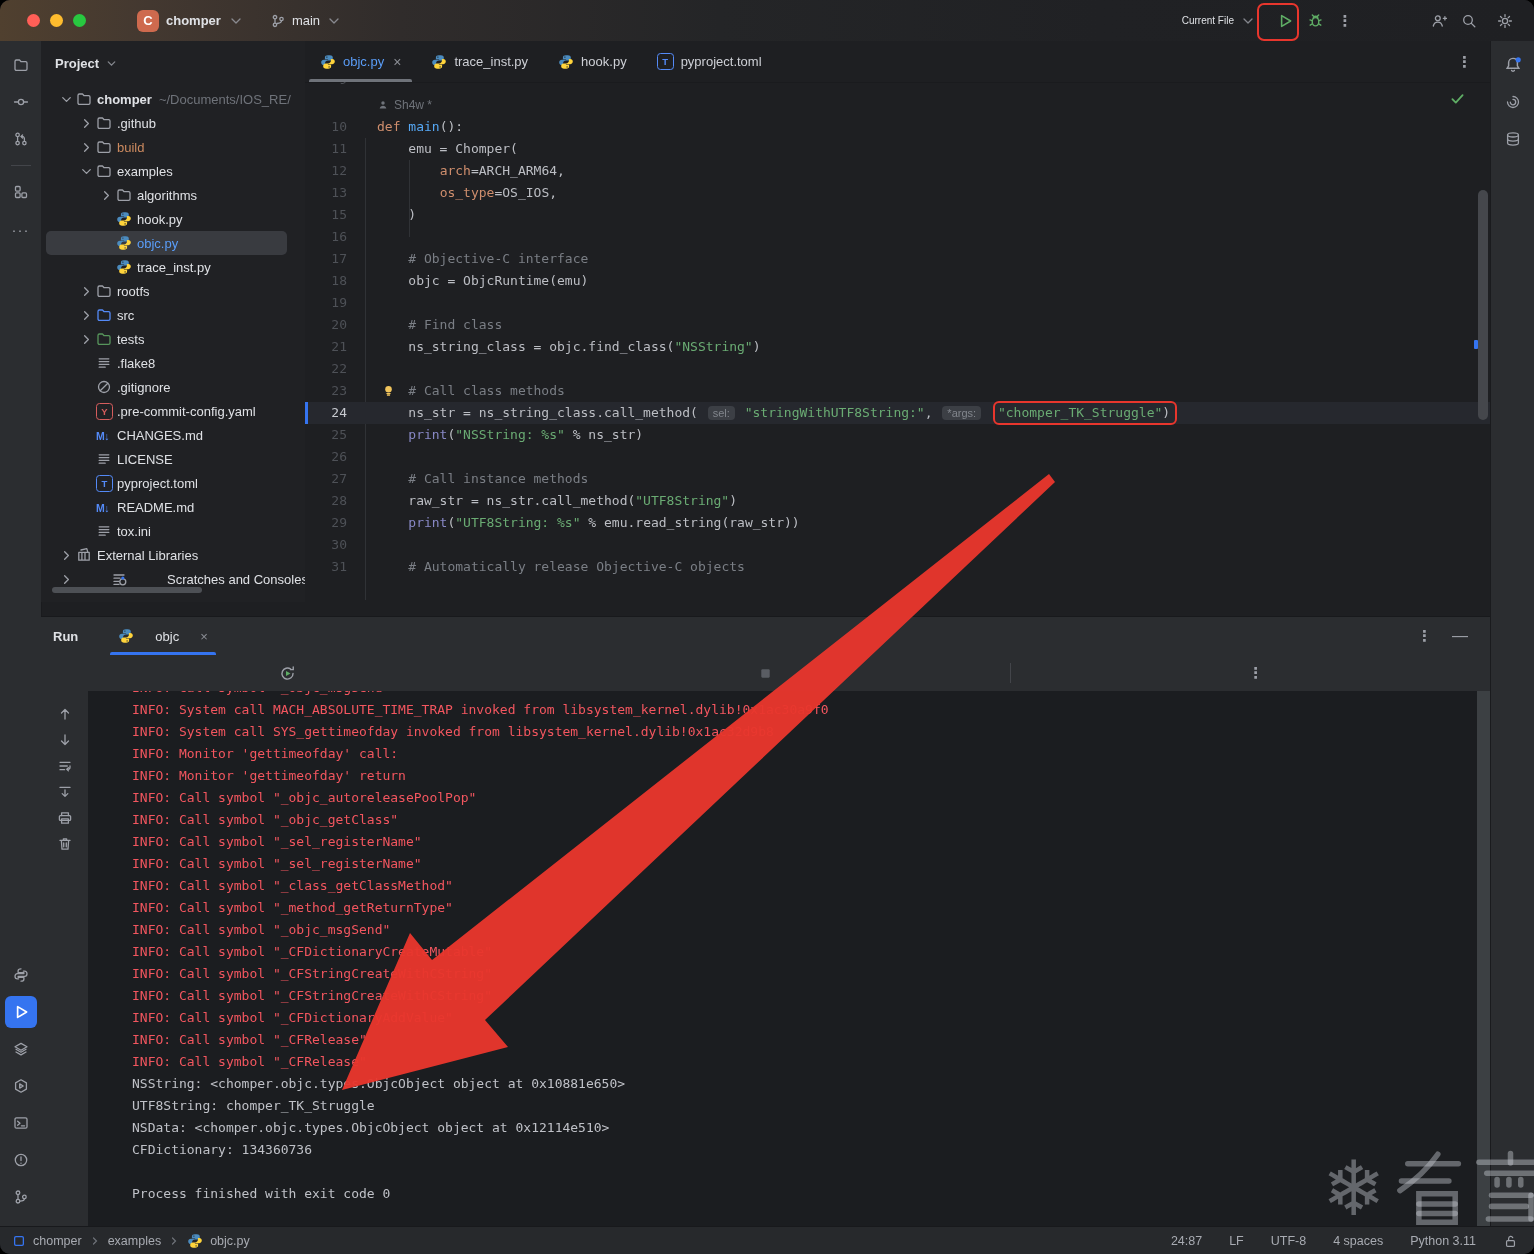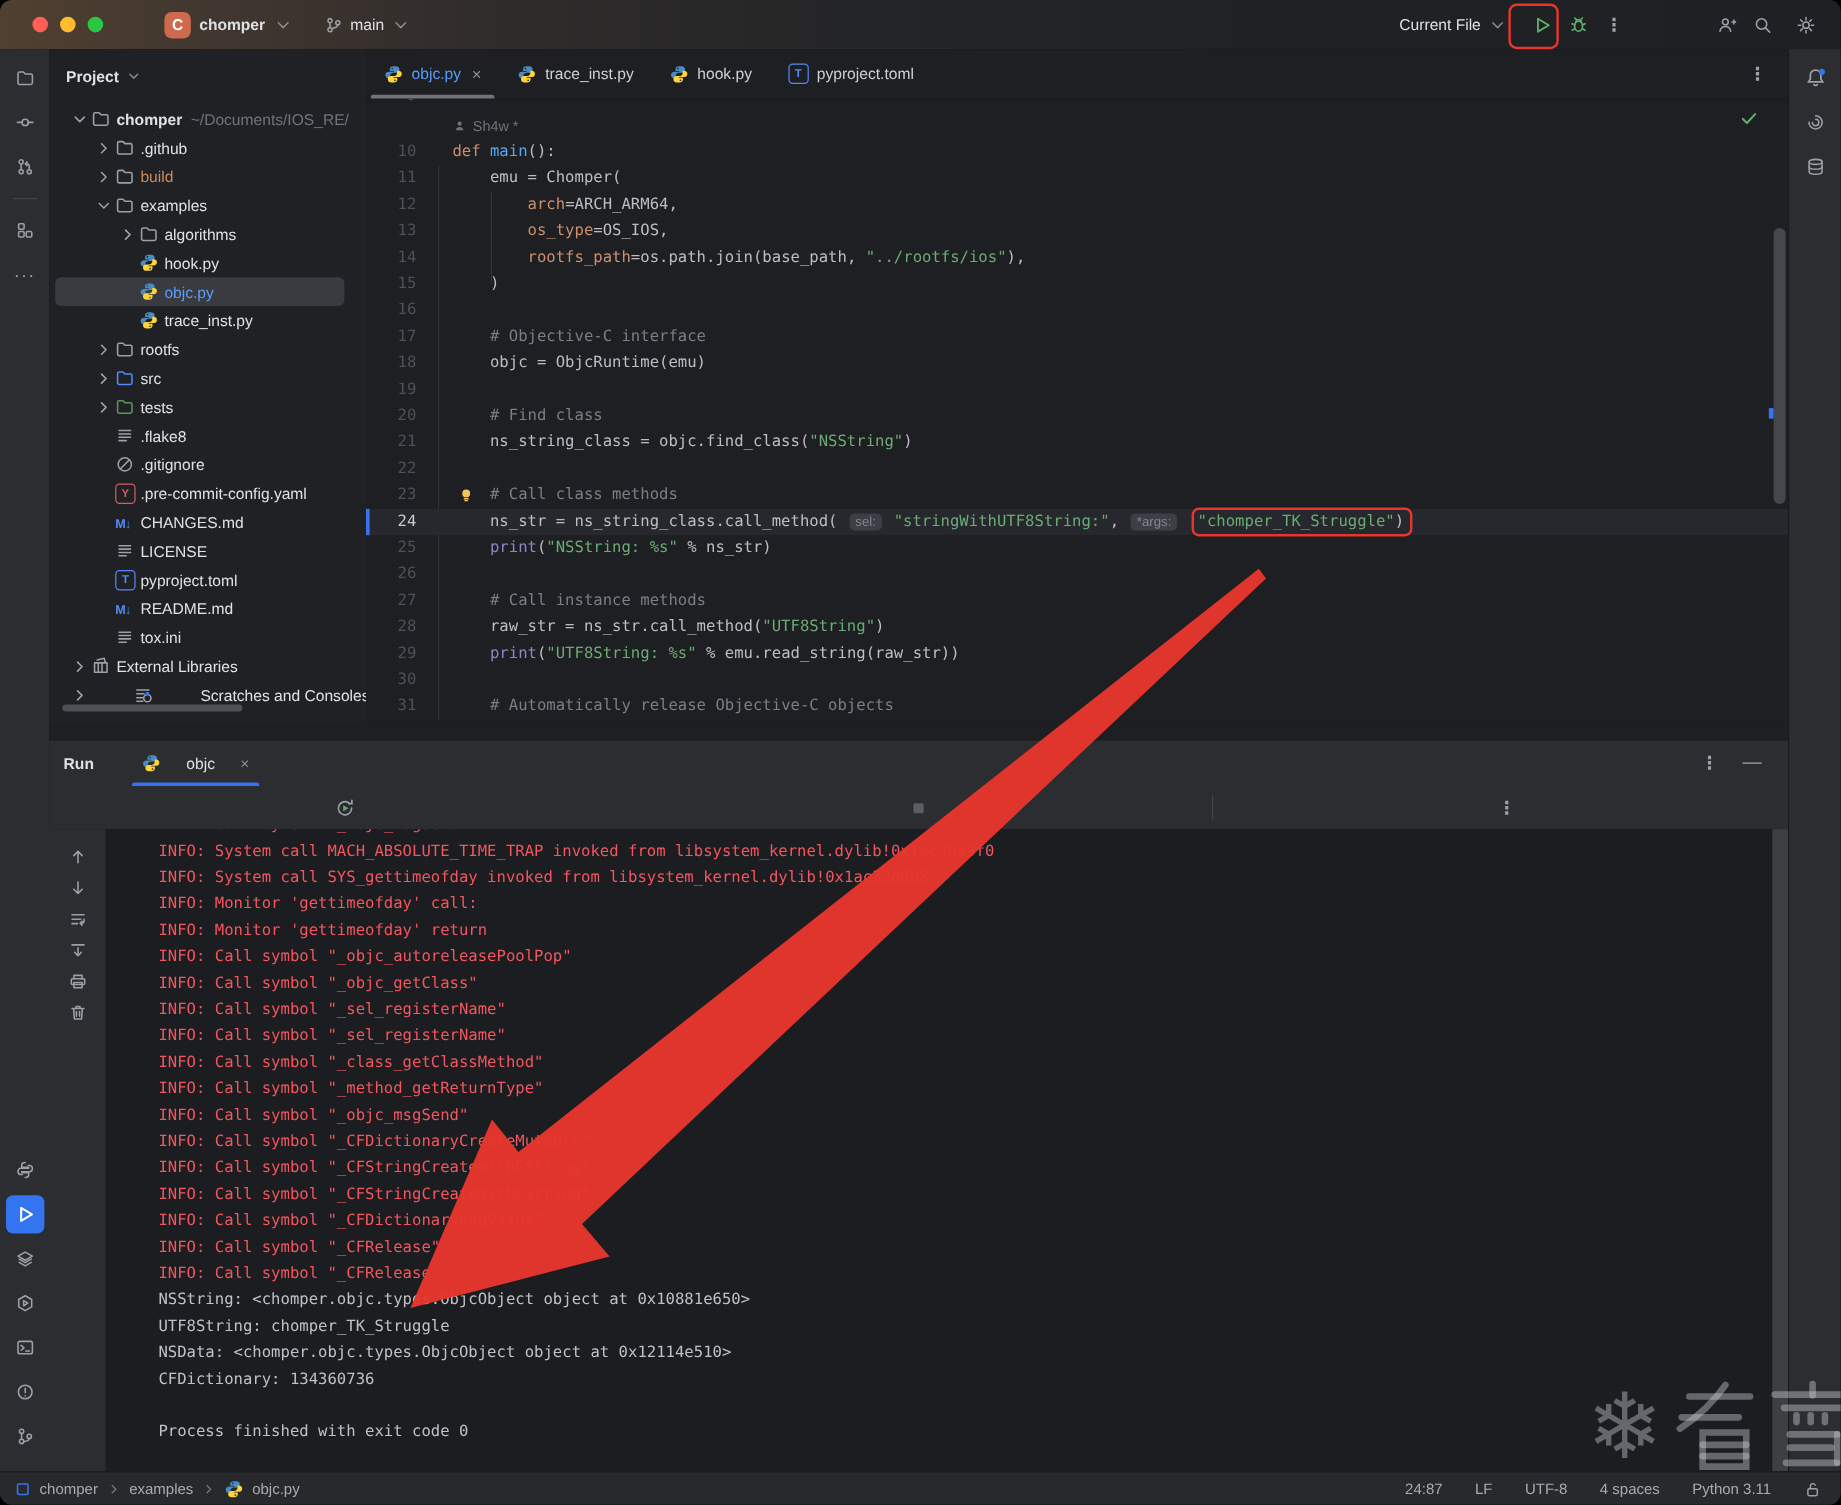--- a/index.html
+++ b/index.html
@@ -11,21 +11,21 @@
   #titlebar{position:absolute;left:0;top:0;width:1534px;height:41px;
     background:linear-gradient(90deg,#50402f 0px,#433830 150px,#302c2b 400px,#242527 720px,#202124 1100px,#1f2023 100%);
     border-bottom:1px solid #141517;display:flex;align-items:center;}
   .tl{width:13px;height:13px;border-radius:50%;margin-right:10px;}
   #traffic{display:flex;align-items:center;padding-left:27px;width:110px;}
   .chiplike{display:flex;align-items:center;gap:7px;color:#dfe1e5;font-size:13px;font-weight:600;}
   #proj-badge{width:22px;height:22px;border-radius:6px;background:#ce6a4e;color:#fff;font-size:13px;font-weight:700;display:flex;align-items:center;justify-content:center;}
   .chev{opacity:.8}
   #branch{display:flex;align-items:center;gap:6px;color:#dfe1e5;font-size:13px;font-weight:400;margin-left:26px;}
   #tb-right{margin-left:auto;display:flex;align-items:center;gap:0;padding-right:14px;}
-  #run-config{display:flex;align-items:center;gap:6px;color:#dfe1e5;font-size:13px;margin-right:14px;}
+  #run-config{display:flex;align-items:center;gap:6px;color:#dfe1e5;font-size:10px;margin-right:14px;}
   .tbbtn{width:30px;height:30px;display:flex;align-items:center;justify-content:center;border-radius:5px;}
   #anno-box1{position:absolute;left:1257px;top:3px;width:38px;height:34px;border:2.5px solid var(--anno);border-radius:7px;z-index:60;pointer-events:none;}
   .gap18{width:64px}
   
   #left-stripe{position:absolute;left:0;top:41px;width:41px;height:1185px;background:#2b2d30;border-right:1px solid #1a1b1e;}
   .stripe-btn{width:32px;height:32px;margin:5px auto;display:flex;align-items:center;justify-content:center;border-radius:6px;color:#9da0a8;}
   .stripe-btn.sel{background:var(--accent);color:#fff;}
   #stripe-bottom{position:absolute;left:0;bottom:8px;width:41px;}
   .stripe-sep{width:20px;height:1px;background:#43454a;margin:10px auto;}
   
@@ -629,21 +629,20 @@
               <path d="M3.6 12.8c.5-2.5 2.3-3.8 4.4-3.8s3.9 1.3 4.4 3.8z" fill="#6f737a"></path>
             </svg>
           </span>
         <span>Sh4w *</span>
       </div>
       <div id="code-lines">
           <div class="crow"><span class="lnum">10</span><span class="ctext"><span class="k">def </span><span class="f">main</span><span class="t">():</span></span></div>
           <div class="crow"><span class="lnum">11</span><span class="ctext"><span class="t">    emu = Chomper(</span></span></div>
           <div class="crow"><span class="lnum">12</span><span class="ctext"><span class="t">        </span><span class="p">arch</span><span class="t">=ARCH_ARM64,</span></span></div>
           <div class="crow"><span class="lnum">13</span><span class="ctext"><span class="t">        </span><span class="p">os_type</span><span class="t">=OS_IOS,</span></span></div>
-          <div class="crow"><span class="lnum">14</span><span class="ctext"><span class="t">        </span><span class="p">rootfs_path</span><span class="t">=os.path.join(base_path, </span><span class="s">"../rootfs/ios"</span><span class="t">),</span></span></div>
           <div class="crow"><span class="lnum">15</span><span class="ctext"><span class="t">    )</span></span></div>
           <div class="crow"><span class="lnum">16</span><span class="ctext"></span></div>
           <div class="crow"><span class="lnum">17</span><span class="ctext"><span class="t">    </span><span class="cm"># Objective-C interface</span></span></div>
           <div class="crow"><span class="lnum">18</span><span class="ctext"><span class="t">    objc = ObjcRuntime(emu)</span></span></div>
           <div class="crow"><span class="lnum">19</span><span class="ctext"></span></div>
           <div class="crow"><span class="lnum">20</span><span class="ctext"><span class="t">    </span><span class="cm"># Find class</span></span></div>
           <div class="crow"><span class="lnum">21</span><span class="ctext"><span class="t">    ns_string_class = objc.find_class(</span><span class="s">"NSString"</span><span class="t">)</span></span></div>
           <div class="crow"><span class="lnum">22</span><span class="ctext"></span></div>
           <div class="crow"><span class="lnum">23</span><span class="bulb-abs"><svg width="15" height="15" viewBox="0 0 16 16">
                 <circle cx="8" cy="6.6" r="3.5" fill="#f2c55c"></circle>

